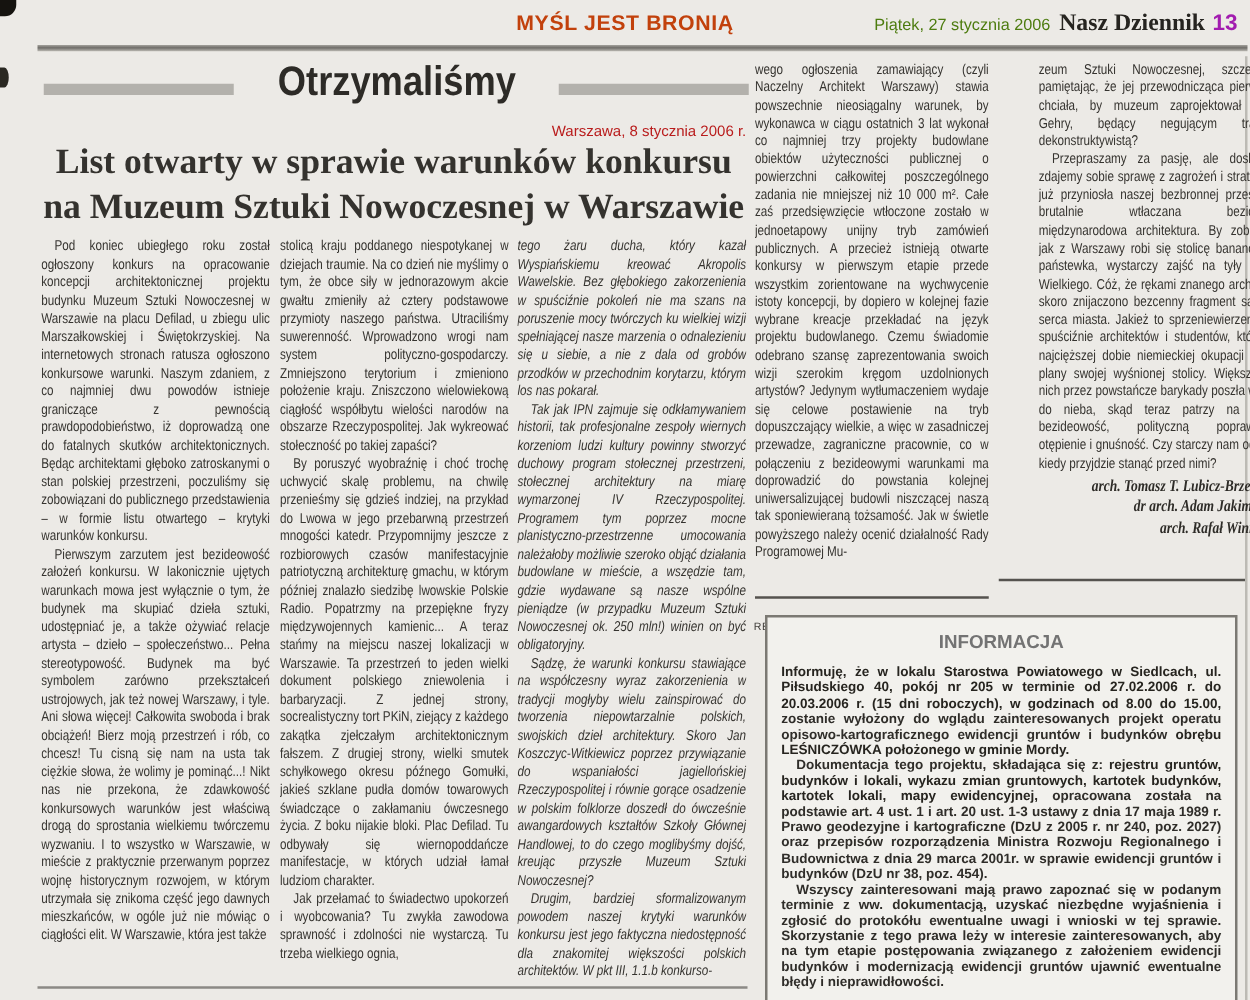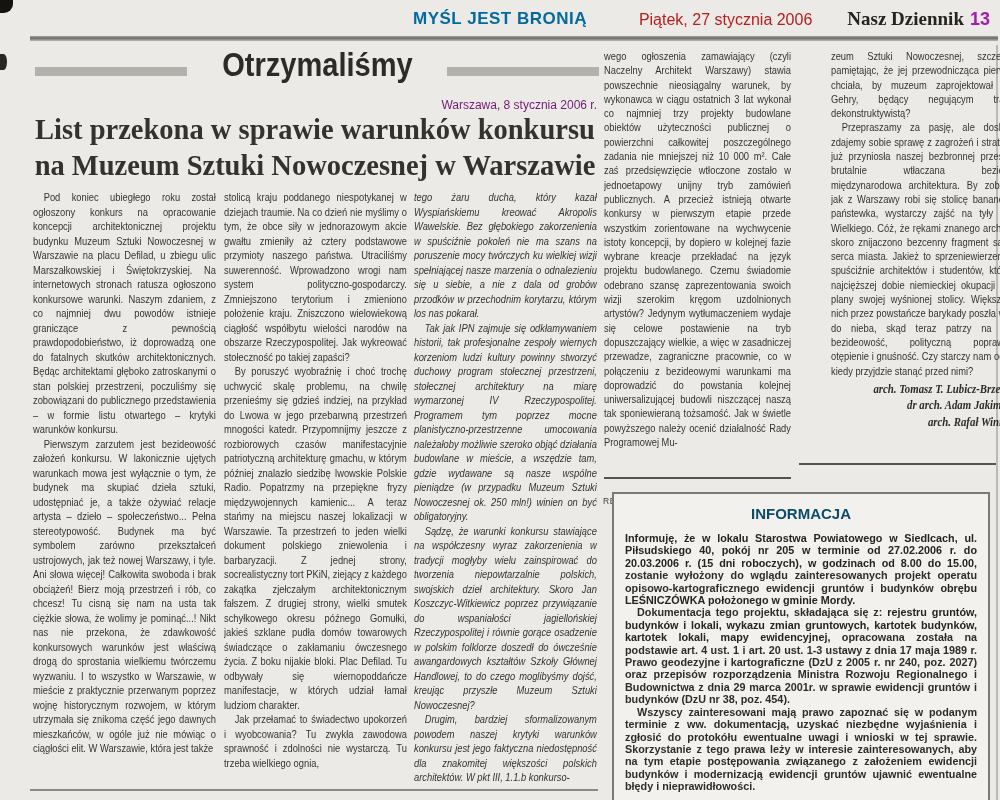--- a/index.html
+++ b/index.html
@@ -3,36 +3,36 @@
 <meta charset="utf-8">
 <style>
   html,body{margin:0;padding:0;}
   .page{
     position:relative; width:1000px; height:800px; overflow:hidden;
     background:#eceae6; color:#35332f;
     font-family:"Liberation Sans", sans-serif;
   }
   
   .hdr-motto{position:absolute; left:0; top:9px; width:1000px; text-align:center;
-    font-size:17px; font-weight:bold; letter-spacing:.5px; color:#0369a1;}
+    font-size:17px; font-weight:bold; letter-spacing:.5px; color:#c2410c;}
   .hdr-right{position:absolute; right:10px; top:8px; white-space:nowrap;}
-  .hdr-date{font-size:16px; color:#b91c1c; margin-right:7px;}
-  .hdr-masthead{font-family:"Liberation Serif", serif; font-weight:bold; font-size:19px; color:#262420; margin-right:6px;margin-left:28px;}
+  .hdr-date{font-size:13px; color:#4d7c0f; margin-right:7px;}
+  .hdr-masthead{font-family:"Liberation Serif", serif; font-weight:bold; font-size:19px; color:#262420; margin-right:6px;}
   .hdr-pageno{font-size:18px; font-weight:bold; color:#a21caf;}
   .hdr-rule{position:absolute; left:30px; top:36px; width:968px; height:5px;
     background:linear-gradient(to bottom,#a3a19c,#6f6d69 45%,#bbb9b3);}
   
   .section-title{position:absolute; left:35px; top:46px; width:565px; text-align:center;
     font-size:33px; font-weight:bold; color:#2d2b27; transform:scaleX(.88);}
   .section-bar{position:absolute; top:67px; height:9px; background:#b3b1ac;}
   .bar-left{left:35px; width:152px;}
   .bar-right{left:447px; width:152px;}
   
   .dateline{position:absolute; left:300px; top:98px; width:297px; text-align:right;
-    font-size:12px; color:#701a75;}
+    font-size:12px; color:#b91c1c;}
   .art-title{position:absolute; left:30px; top:112px; width:570px; text-align:center;
     font-family:"Liberation Serif", serif; font-weight:bold; font-size:28.5px;
     line-height:36px; color:#34322e; margin:0;}
   
   .col{position:absolute; overflow:hidden;}
   .colinner{transform:scaleX(.82); transform-origin:0 0; text-align:justify;
     font-size:11.4px; line-height:14.5px; color:#35332f;}
   .col p{margin:0;}
   .col p.ind{text-indent:13px;}
   #col1{left:33px;  top:190px; width:183px; height:602px;}
@@ -50,21 +50,21 @@
   .rule-b{position:absolute; left:799px; top:463px; width:197px; height:2px; background:#55534f;}
   .rule-bottom{position:absolute; left:30px; top:789px; width:568px; height:2px; background:#8b8985;}
   .edge-line{position:absolute; left:996px; top:45px; width:2px; height:755px; background:#bcbab4;}
   .blot1{position:absolute; left:0; top:0; width:13px; height:13px; background:#15130f; border-radius:0 0 70% 0;}
   .blot2{position:absolute; left:0; top:54px; width:7px; height:16px; background:#2a2822; border-radius:0 60% 60% 0;}
   
   .ad-label{position:absolute; left:603px; top:479px; font-size:8.5px; letter-spacing:.5px; color:#43413d;margin-top:17px;}
   .ad-box{position:absolute; left:612px; top:492px; width:378px; height:340px;
     background:#f2f1ed; border:2px solid #7b7973; box-sizing:border-box; padding:8px 11px 0 11px;}
   .ad-title{text-align:center; font-weight:bold; font-size:15px; line-height:19px;
-    color:#0c4a6e; margin:2px 0 9px 0;}
+    color:#737373; margin:2px 0 9px 0;}
   .ad-body p{margin:0; text-align:justify; font-size:10.8px; line-height:12.4px; color:#2f2d29;font-weight:bold;}
   .ad-body p.ind{text-indent:12px;}
   .ad-body b{color:#26241f;}
 </style>
 </head>
 <body>
 
 <div class="page">
 
   <div class="blot1"></div>
@@ -75,21 +75,21 @@
   <div class="hdr-right">
     <span class="hdr-date">Piątek, 27 stycznia 2006</span><span class="hdr-masthead">Nasz Dziennik</span><span class="hdr-pageno">13</span>
   </div>
   <div class="hdr-rule"></div>
 
   <div class="section-bar bar-left"></div>
   <div class="section-bar bar-right"></div>
   <div class="section-title">Otrzymaliśmy</div>
 
   <div class="dateline">Warszawa, 8 stycznia 2006 r.</div>
-  <h1 class="art-title"><span>List przekona w sprawie warunków konkursu</span><br><span>na Muzeum Sztuki Nowoczesnej w Warszawie</span></h1>
+  <h1 class="art-title"><span>List otwarty w sprawie warunków konkursu</span><br><span>na Muzeum Sztuki Nowoczesnej w Warszawie</span></h1>
 
   <div class="col" id="col1">
     <div class="colinner">
       <p class="ind">Pod koniec ubiegłego roku został ogłoszony konkurs na opracowanie koncepcji architektonicznej projektu budynku Muzeum Sztuki Nowoczesnej w Warszawie na placu Defilad, u zbiegu ulic Marszałkowskiej i Świętokrzyskiej. Na internetowych stronach ratusza ogłoszono konkursowe warunki. Naszym zdaniem, z co najmniej dwu powodów istnieje graniczące z pewnością prawdopodobieństwo, iż doprowadzą one do fatalnych skutków architektonicznych. Będąc architektami głęboko zatroskanymi o stan polskiej przestrzeni, poczuliśmy się zobowiązani do publicznego przedstawienia – w formie listu otwartego – krytyki warunków konkursu.</p>
       <p class="ind">Pierwszym zarzutem jest bezideowość założeń konkursu. W lakonicznie ujętych warunkach mowa jest wyłącznie o tym, że budynek ma skupiać dzieła sztuki, udostępniać je, a także ożywiać relacje artysta – dzieło – społeczeństwo... Pełna stereotypowość. Budynek ma być symbolem zarówno przekształceń ustrojowych, jak też nowej Warszawy, i tyle. Ani słowa więcej! Całkowita swoboda i brak obciążeń! Bierz moją przestrzeń i rób, co chcesz! Tu cisną się nam na usta tak ciężkie słowa, że wolimy je pominąć...! Nikt nas nie przekona, że zdawkowość konkursowych warunków jest właściwą drogą do sprostania wielkiemu twórczemu wyzwaniu. I to wszystko w Warszawie, w mieście z praktycznie przerwanym poprzez wojnę historycznym rozwojem, w którym utrzymała się znikoma część jego dawnych mieszkańców, w ogóle już nie mówiąc o ciągłości elit. W Warszawie, która jest także</p>
     </div>
   </div>
   <div class="col" id="col2">
     <div class="colinner">
       <p>stolicą kraju poddanego niespotykanej w dziejach traumie. Na co dzień nie myślimy o tym, że obce siły w jednorazowym akcie gwałtu zmieniły aż cztery podstawowe przymioty naszego państwa. Utraciliśmy suwerenność. Wprowadzono wrogi nam system polityczno-gospodarczy. Zmniejszono terytorium i zmieniono położenie kraju. Zniszczono wielowiekową ciągłość współbytu wielości narodów na obszarze Rzeczypospolitej. Jak wykreować stołeczność po takiej zapaści?</p>

